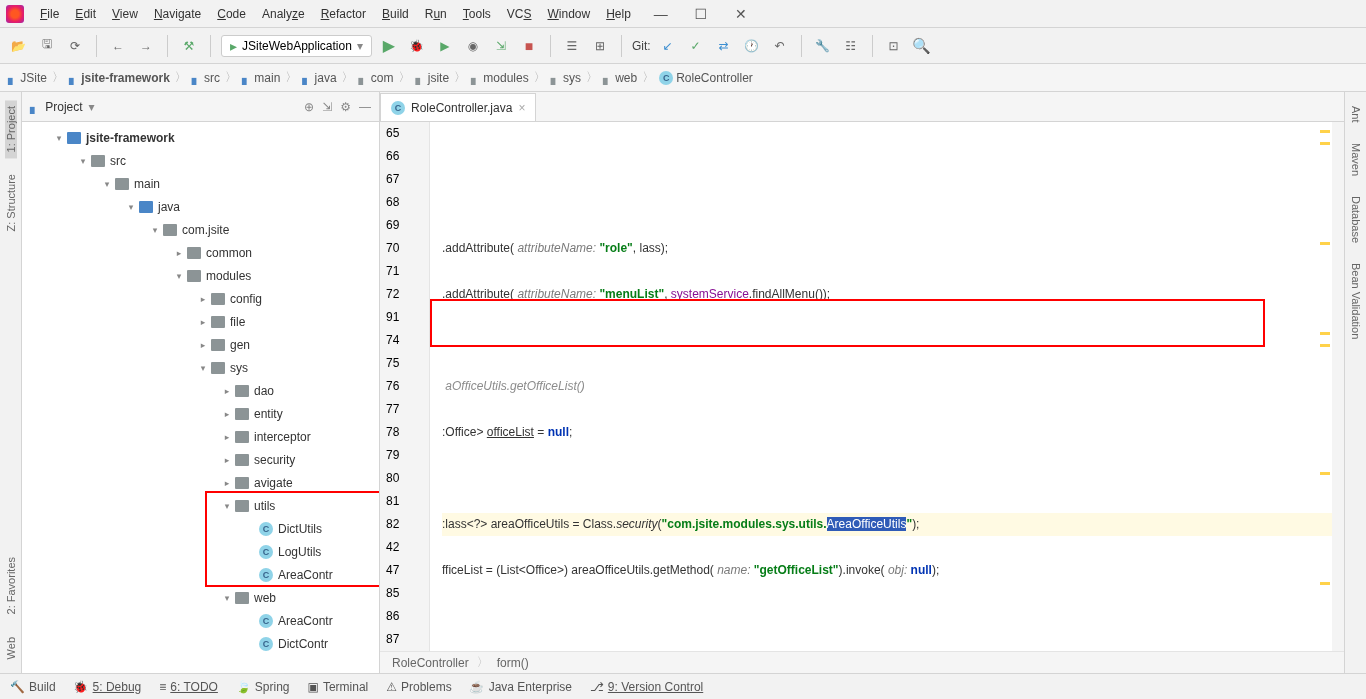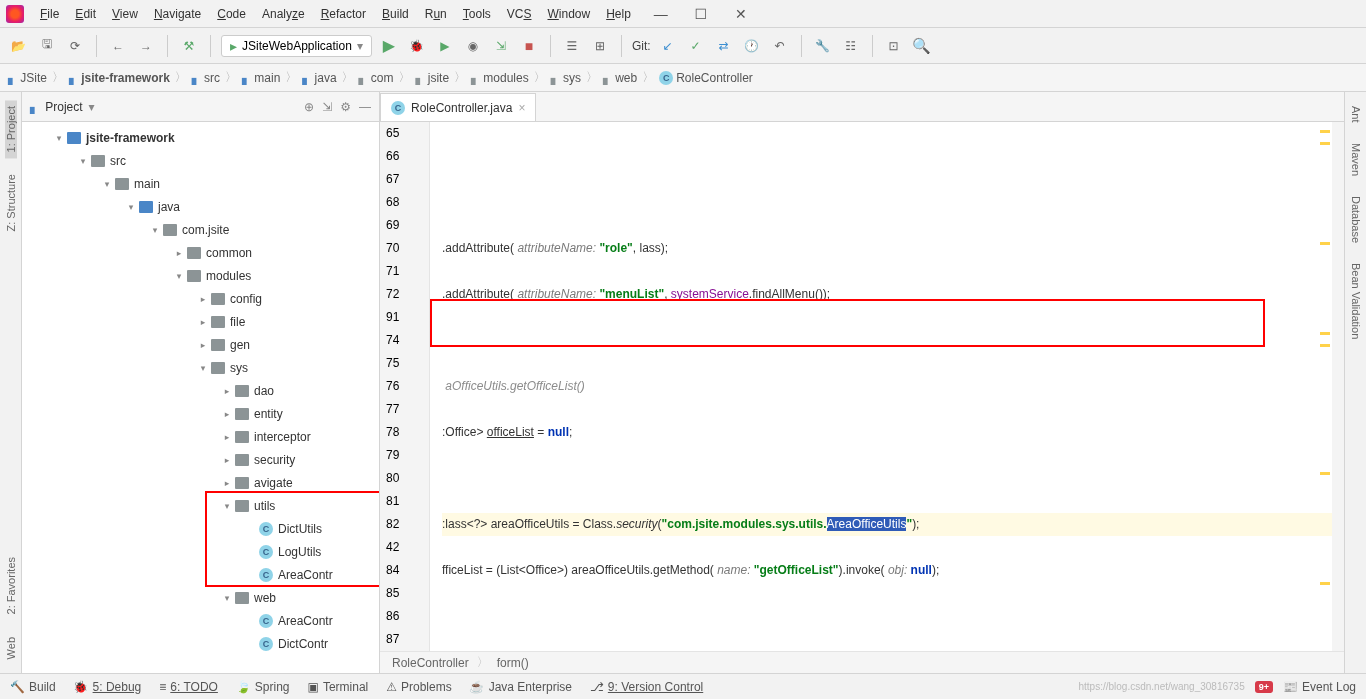--- a/index.html
+++ b/index.html
@@ -383,21 +383,21 @@
           <div>74</div>
           <div>75</div>
           <div>76</div>
           <div>77</div>
           <div>78</div>
           <div>79</div>
           <div>80</div>
           <div>81</div>
           <div>82</div>
           <div>42</div>
-          <div>84</div>
+          <div>47</div>
           <div>85</div>
           <div>86</div>
           <div>87</div>
       </div>
       <div class="code">
 <span class="ln"></span>
 <span class="ln"></span>
 <span class="ln"><span>.addAttribute( </span><span class="attr">attributeName: </span><span class="str">"role"</span><span>, lass);</span></span>
 <span class="ln"><span>.addAttribute( </span><span class="attr">attributeName: </span><span class="str">"menuList"</span><span>, </span><span class="fld">systemService</span><span>.findAllMenu());</span></span>
 <span class="ln"></span>
@@ -447,18 +447,13 @@
 
 <div class="statusbar">
   <div class="sb-item">🔨 <span>Build</span></div>
   <div class="sb-item">🐞 <u>5: Debug</u></div>
   <div class="sb-item">≡ <u>6: TODO</u></div>
   <div class="sb-item">🍃 <span>Spring</span></div>
   <div class="sb-item">▣ <span>Terminal</span></div>
   <div class="sb-item">⚠ <span>Problems</span></div>
   <div class="sb-item">☕ <span>Java Enterprise</span></div>
   <div class="sb-item">⎇ <u>9: Version Control</u></div>
-  <div class="sb-right">
-    <span style="color:#bbb;font-size:10px">https://blog.csdn.net/wang_30816735</span>
-    <span class="badge9">9+</span>
-    <div class="sb-item">📰 <span>Event Log</span></div>
-  </div>
 </div>
 
 </body></html>

